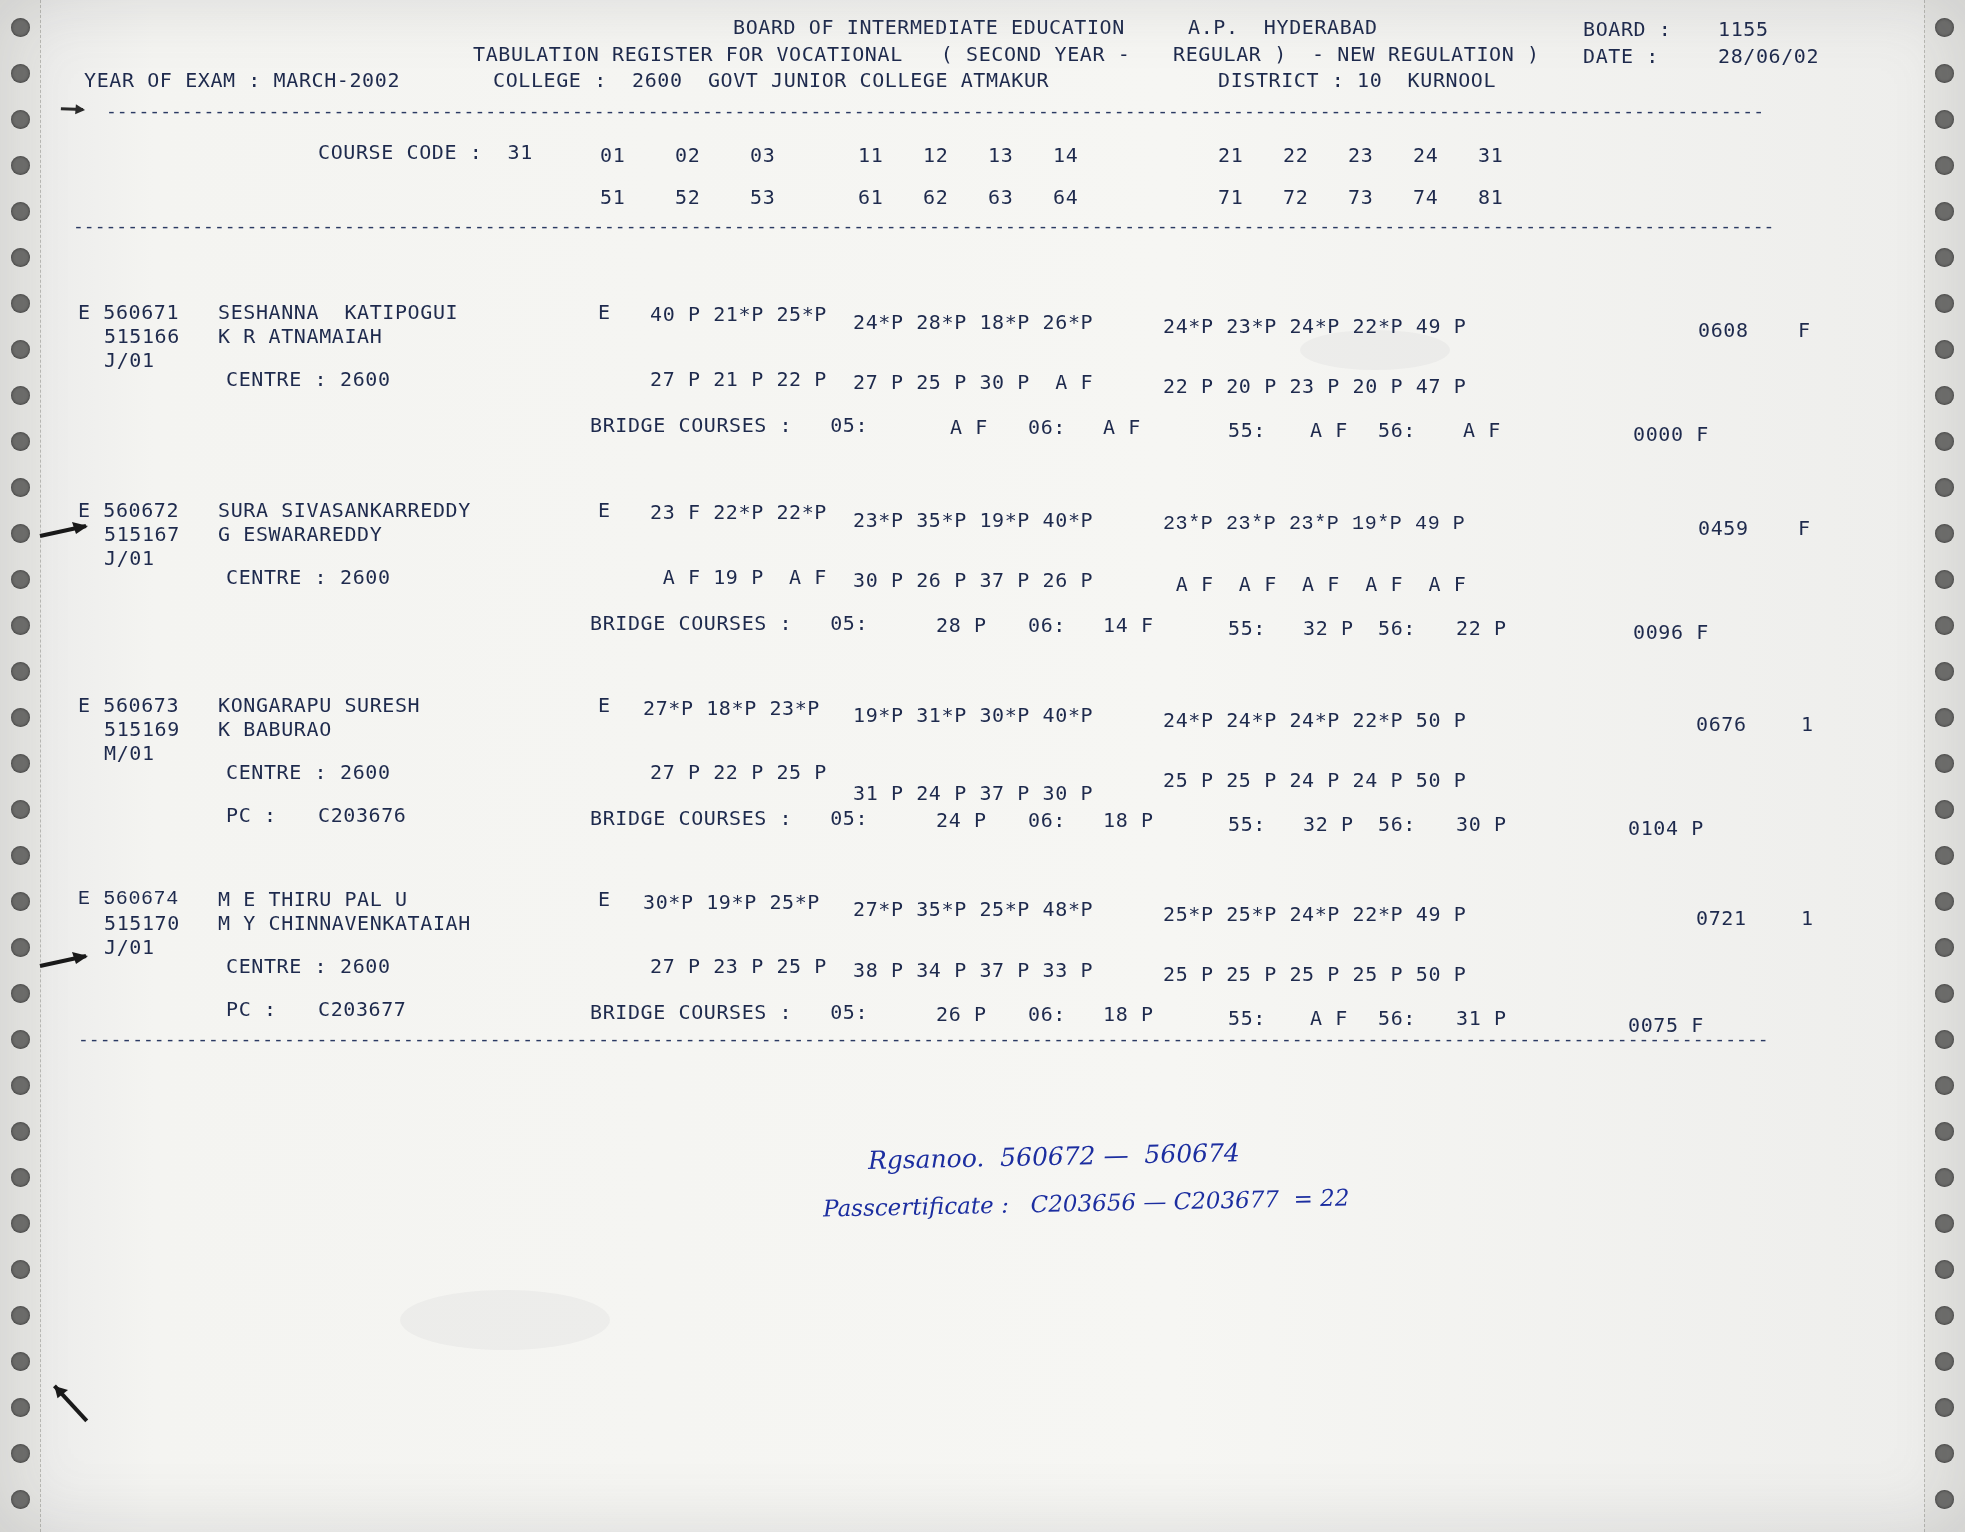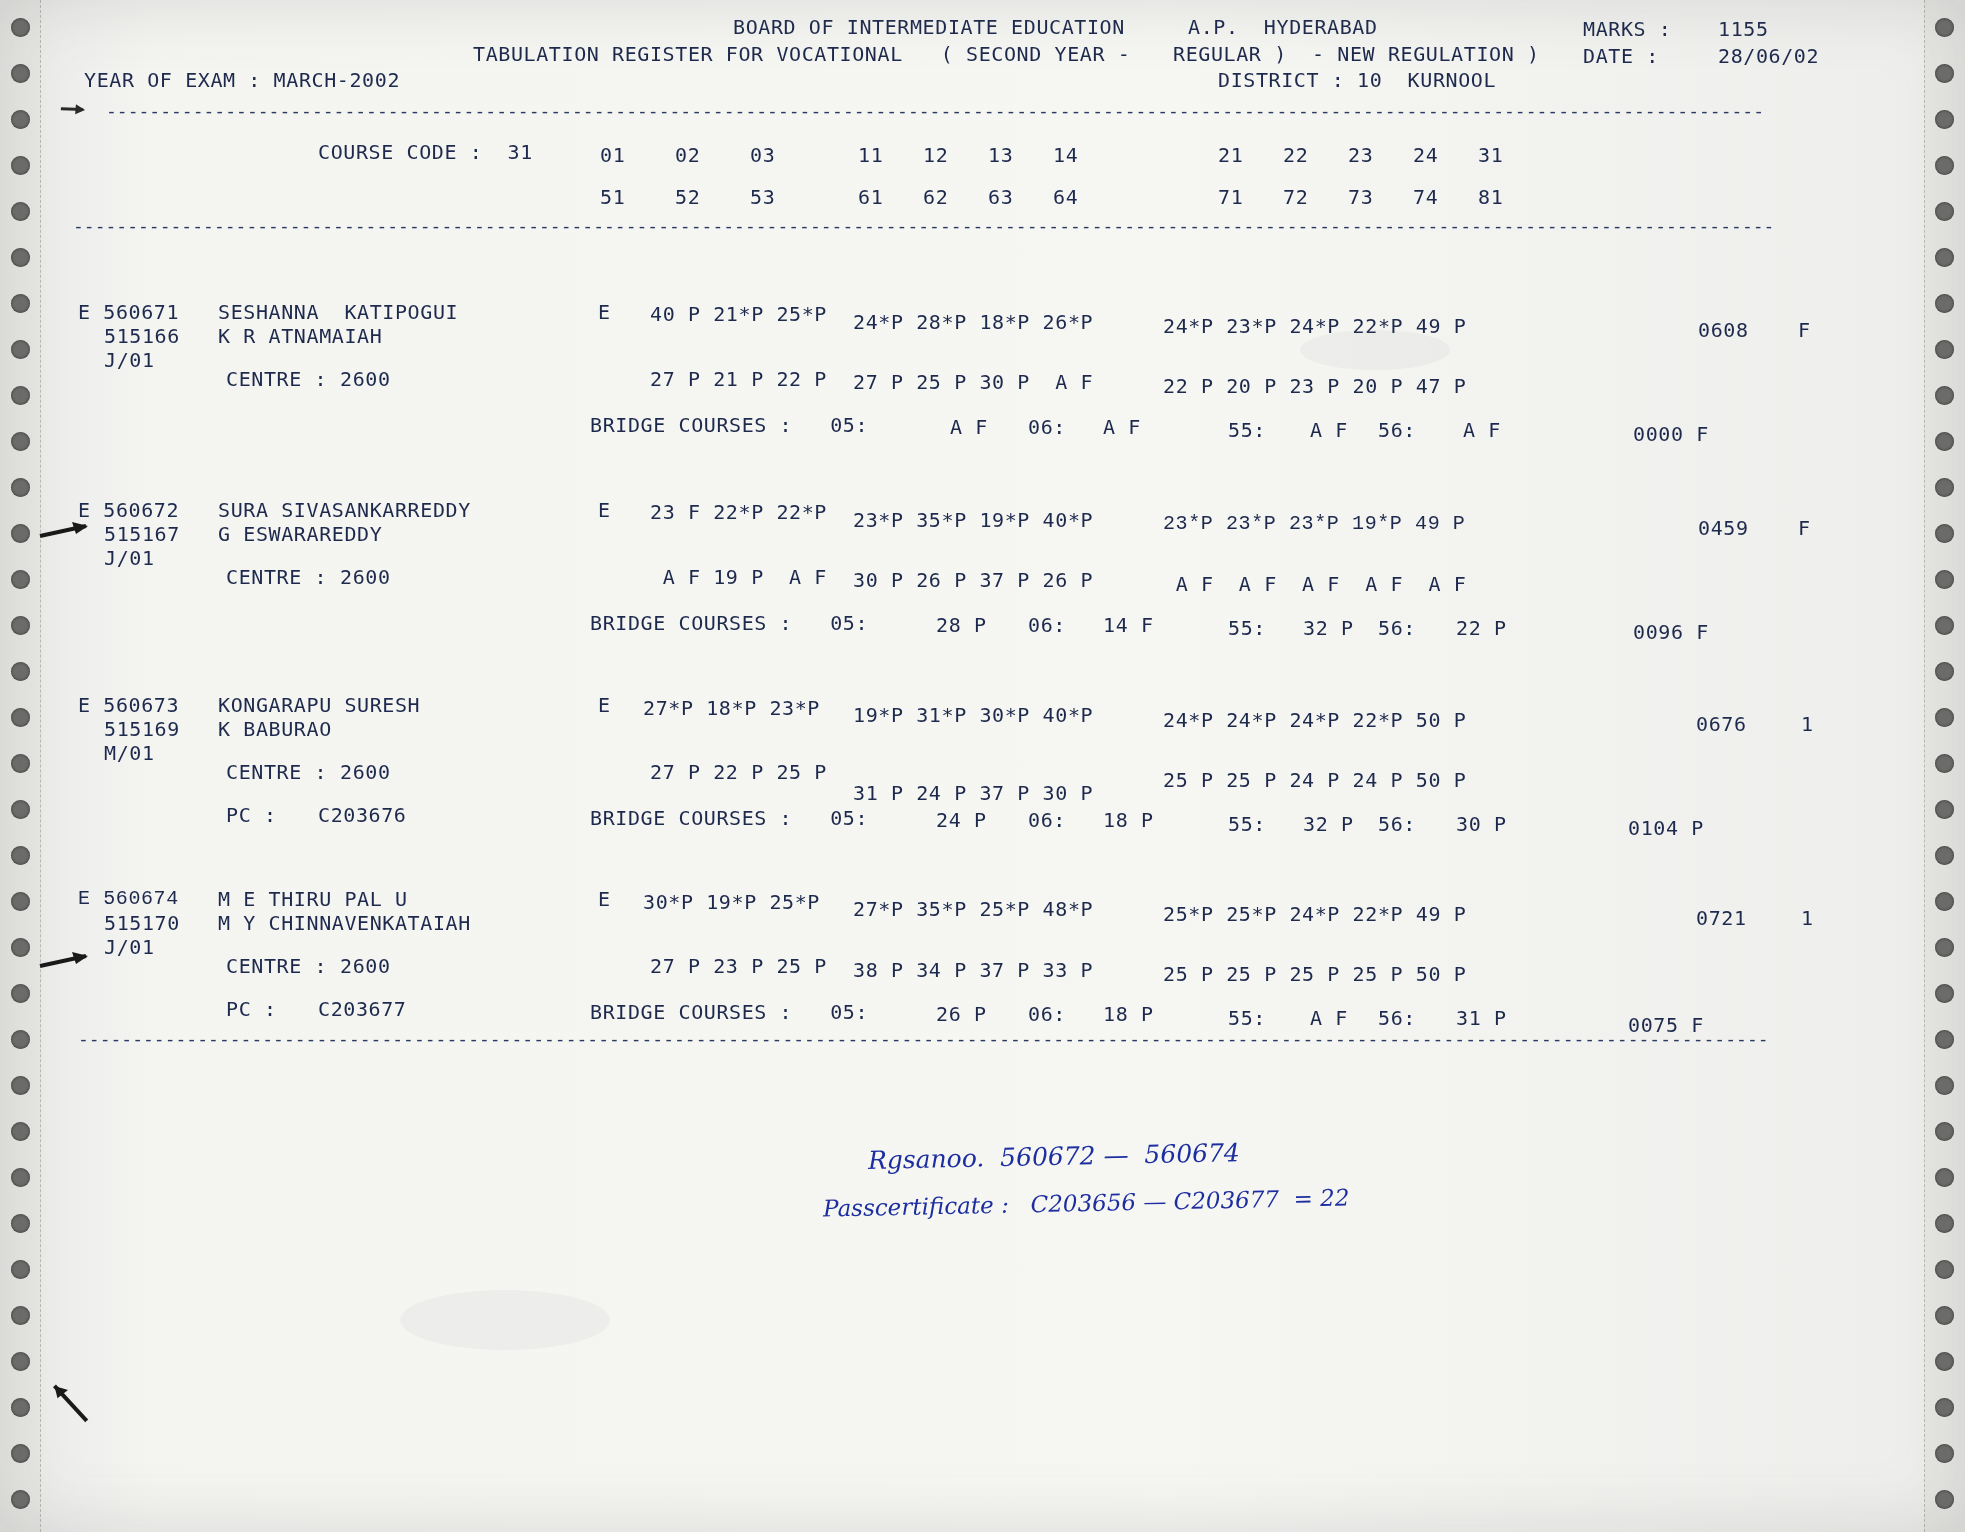--- a/index.html
+++ b/index.html
@@ -176,29 +176,30 @@
     <div class="hole" style="top:1352px"></div>
     <div class="hole" style="top:1398px"></div>
     <div class="hole" style="top:1444px"></div>
     <div class="hole" style="top:1490px"></div>
   </div>
 
   <div class="doc">
 
     <div class="t lg" style="left:655px; top:15px;">BOARD OF INTERMEDIATE EDUCATION</div>
     <div class="t lg" style="left:1110px; top:15px;">A.P.  HYDERABAD</div>
-    <div class="t lg" style="left:1505px; top:17px;">MARKS :</div>
+    <div class="t lg" style="left:1505px; top:17px;">BOARD :</div>
     <div class="t lg" style="left:1640px; top:17px;">1155</div>
 
     <div class="t lg" style="left:395px; top:42px;">TABULATION REGISTER FOR VOCATIONAL   ( SECOND YEAR -</div>
     <div class="t lg" style="left:1095px; top:42px;">REGULAR )  - NEW REGULATION )</div>
     <div class="t lg" style="left:1505px; top:44px;">DATE :</div>
     <div class="t lg" style="left:1640px; top:44px;">28/06/02</div>
 
     <div class="t lg" style="left:6px; top:68px;">YEAR OF EXAM : MARCH-2002</div>
+    <div class="t lg" style="left:415px; top:68px;">COLLEGE :  2600  GOVT JUNIOR COLLEGE ATMAKUR</div>
     <div class="t lg" style="left:1140px; top:68px;">DISTRICT : 10  KURNOOL</div>
 
     <div class="dash" style="left:28px; top:100px; width:1660px;">-------------------------------------------------------------------------------------------------------------------------------------------------------------------</div>
 
     <div class="t lg" style="left:240px; top:140px;">COURSE CODE :  31</div>
 
     <div class="t lg" style="left:522px; top:143px;">01</div>
     <div class="t lg" style="left:597px; top:143px;">02</div>
     <div class="t lg" style="left:672px; top:143px;">03</div>
     <div class="t lg" style="left:780px; top:143px;">11</div>

